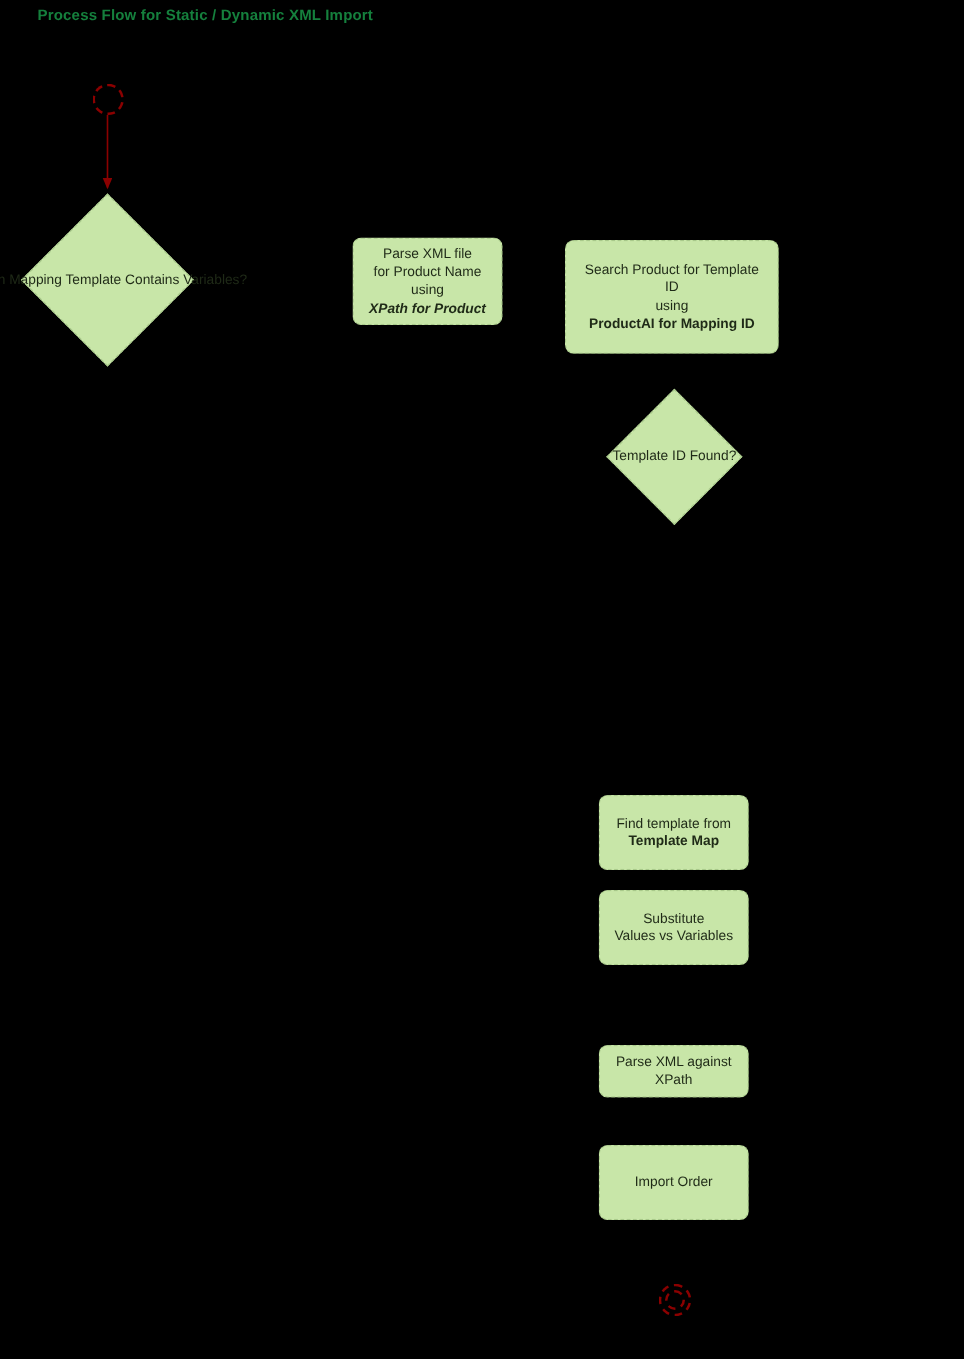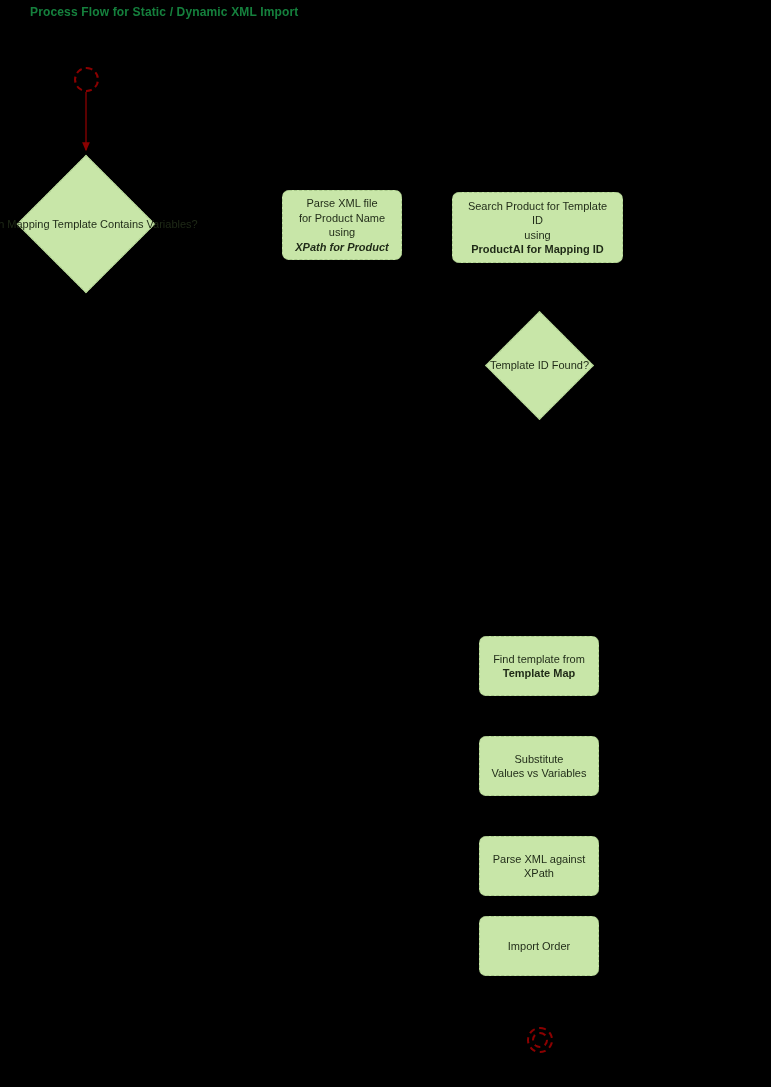--- a/index.html
+++ b/index.html
@@ -139,47 +139,47 @@
     </div>
   </div>
 
   <div class="node proc" style="left:282px; top:190px; width:120px; height:70px; flex-direction:column;">
     <span class="line">Parse XML file</span>
     <span class="line">for Product Name</span>
     <span class="line">using</span>
     <span class="line bi">XPath for Product</span>
   </div>
 
-  <div class="node proc" style="left:452px; top:192px; width:171px; height:71px; flex-direction:column;">
+  <div class="node proc" style="left:452px; top:192px; width:171px; height:91px; flex-direction:column;">
     <span class="line">Search Product for Template</span>
     <span class="line">ID</span>
     <span class="line">using</span>
     <span class="line b">ProductAI for Mapping ID</span>
   </div>
 
   <div class="node decision" style="left:501px; top:327px; width:77px; height:77px;">
     <div class="dia-shape"></div>
     <div class="dia-label">
       <span class="line">Template ID</span>
       <span class="line">Found?</span>
     </div>
   </div>
 
 
   <div class="node proc" style="left:479px; top:636px; width:120px; height:60px; flex-direction:column;text-align:right;">
     <span class="line">Find template from</span>
     <span class="line b">Template Map</span>
   </div>
 
-  <div class="node proc" style="left:479px; top:736px; width:120px; height:60px; flex-direction:column;">
+  <div class="node proc" style="left:479px; top:712px; width:120px; height:60px; flex-direction:column;">
     <span class="line">Substitute</span>
     <span class="line">Values vs Variables</span>
   </div>
 
-  <div class="node proc" style="left:479px; top:836px; width:120px; height:60px; flex-direction:column;">
+  <div class="node proc" style="left:479px; top:836px; width:120px; height:42px; flex-direction:column;">
     <span class="line">Parse XML against</span>
     <span class="line">XPath</span>
   </div>
 
   <div class="node proc" style="left:479px; top:916px; width:120px; height:60px; flex-direction:column;">
     <span class="line">Import Order</span>
   </div>
 
   <div class="node term" style="left:527px; top:1027px; width:26px; height:26px;">
     <div class="term-inner"></div>

